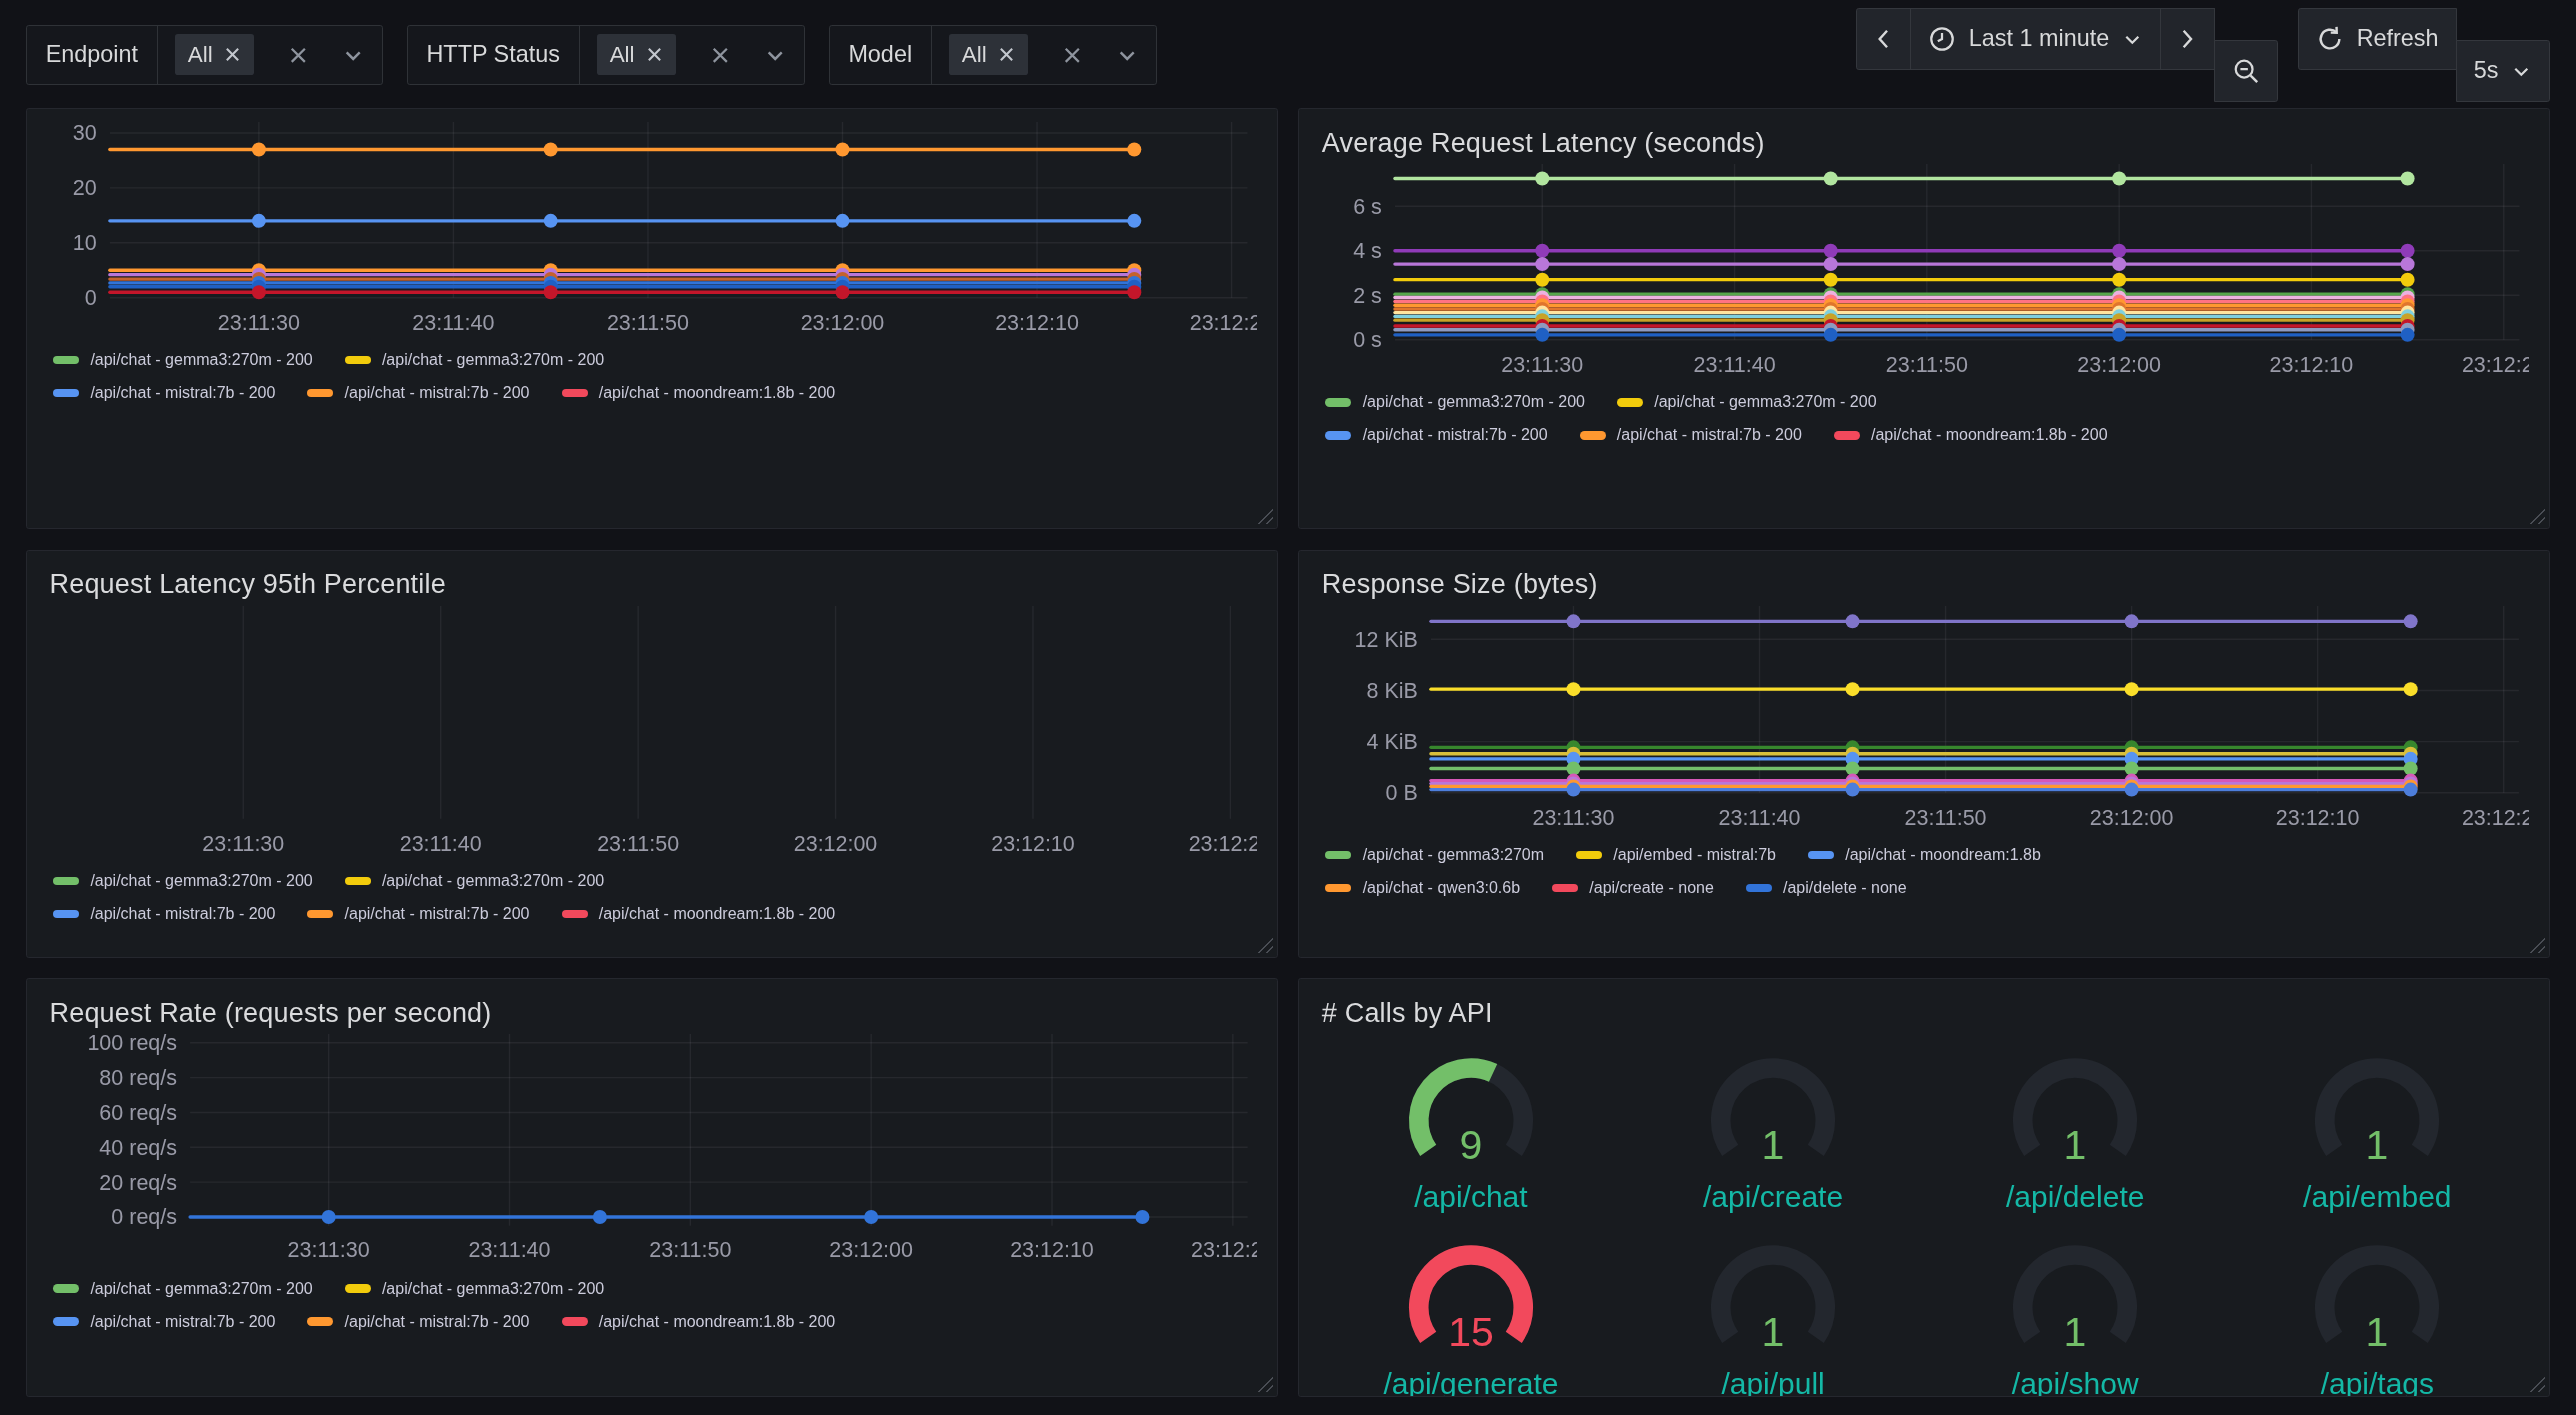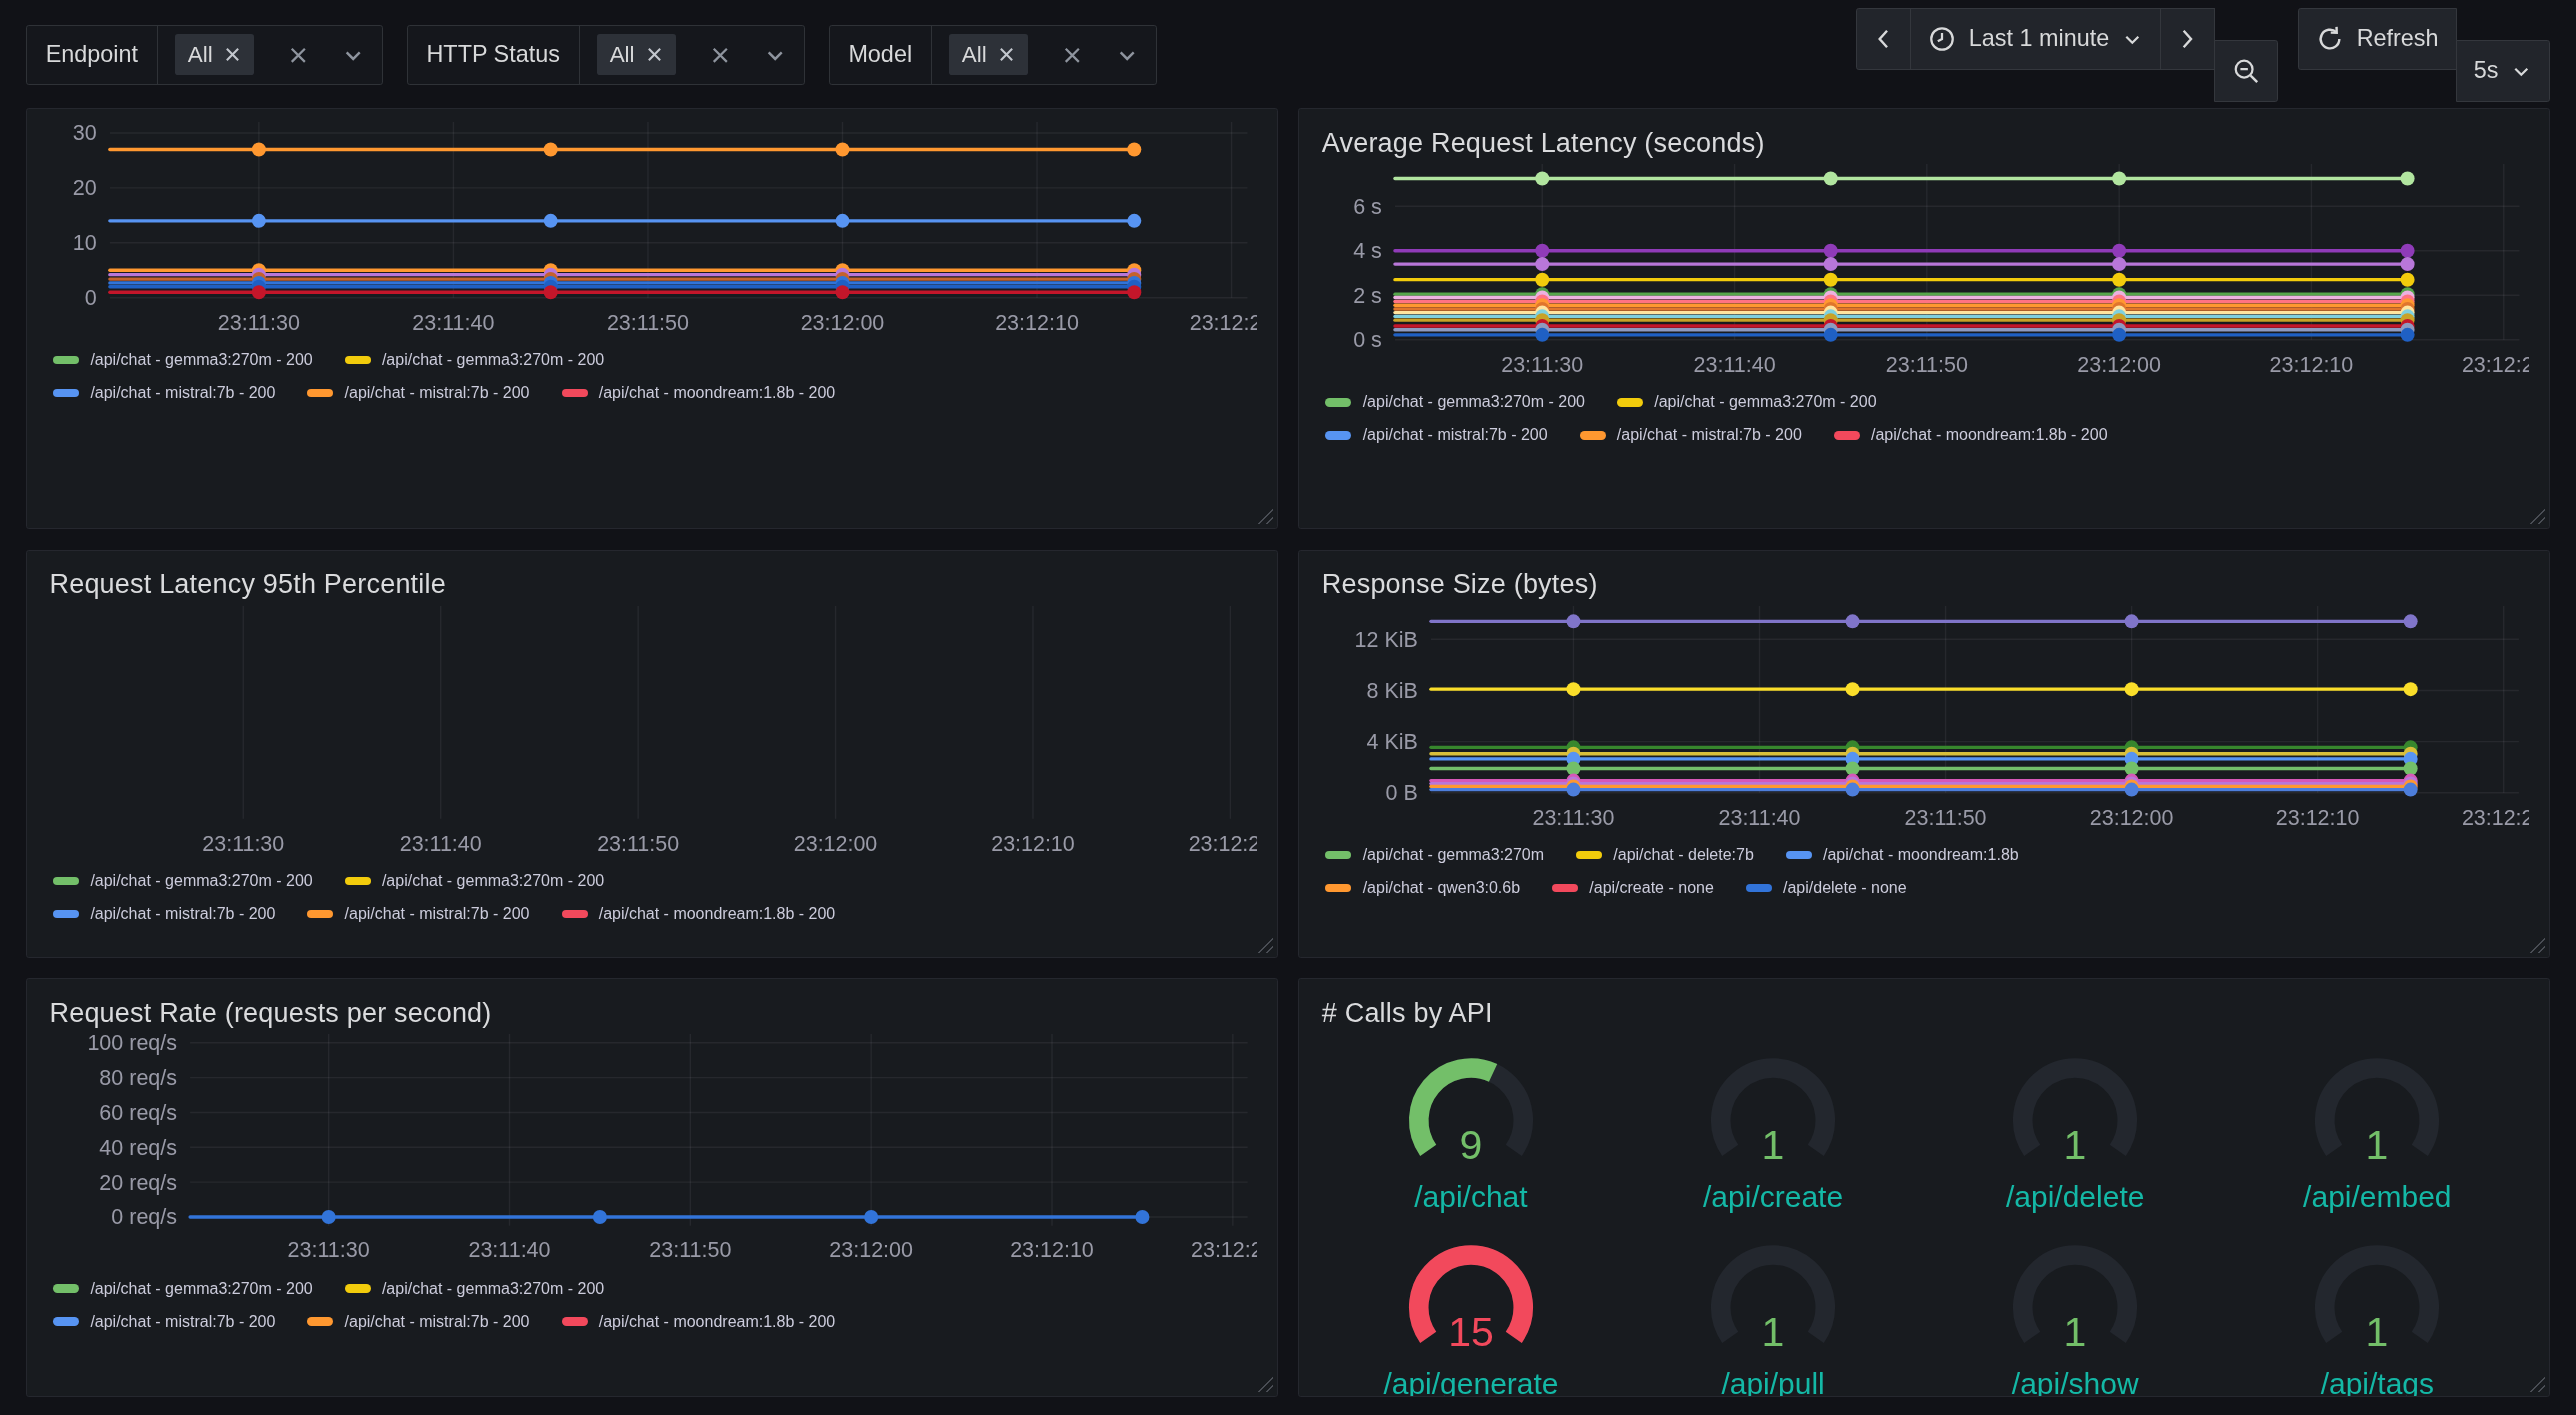--- a/index.html
+++ b/index.html
@@ -530,21 +530,21 @@
             <circle cx="868.26" cy="196.57534246575344" r="7.5" fill="#4D7EDB"></circle>
             <circle cx="1167.0825" cy="196.57534246575344" r="7.5" fill="#4D7EDB"></circle>
           </svg><div class="legend">
             <div class="legend-row">
               <div class="legend-item">
                 <span class="legend-swatch" style="background: rgb(115, 191, 105);"></span>
                 <span>/api/chat - gemma3:270m</span>
               </div>
               <div class="legend-item">
                 <span class="legend-swatch" style="background: rgb(242, 204, 12);"></span>
-                <span>/api/chat - delete:7b</span>
+                <span>/api/embed - mistral:7b</span>
               </div>
               <div class="legend-item">
                 <span class="legend-swatch" style="background: rgb(87, 148, 242);"></span>
                 <span>/api/chat - moondream:1.8b</span>
               </div>
             </div>
             <div class="legend-row">
               <div class="legend-item">
                 <span class="legend-swatch" style="background: rgb(255, 152, 48);"></span>
                 <span>/api/chat - qwen3:0.6b</span>

